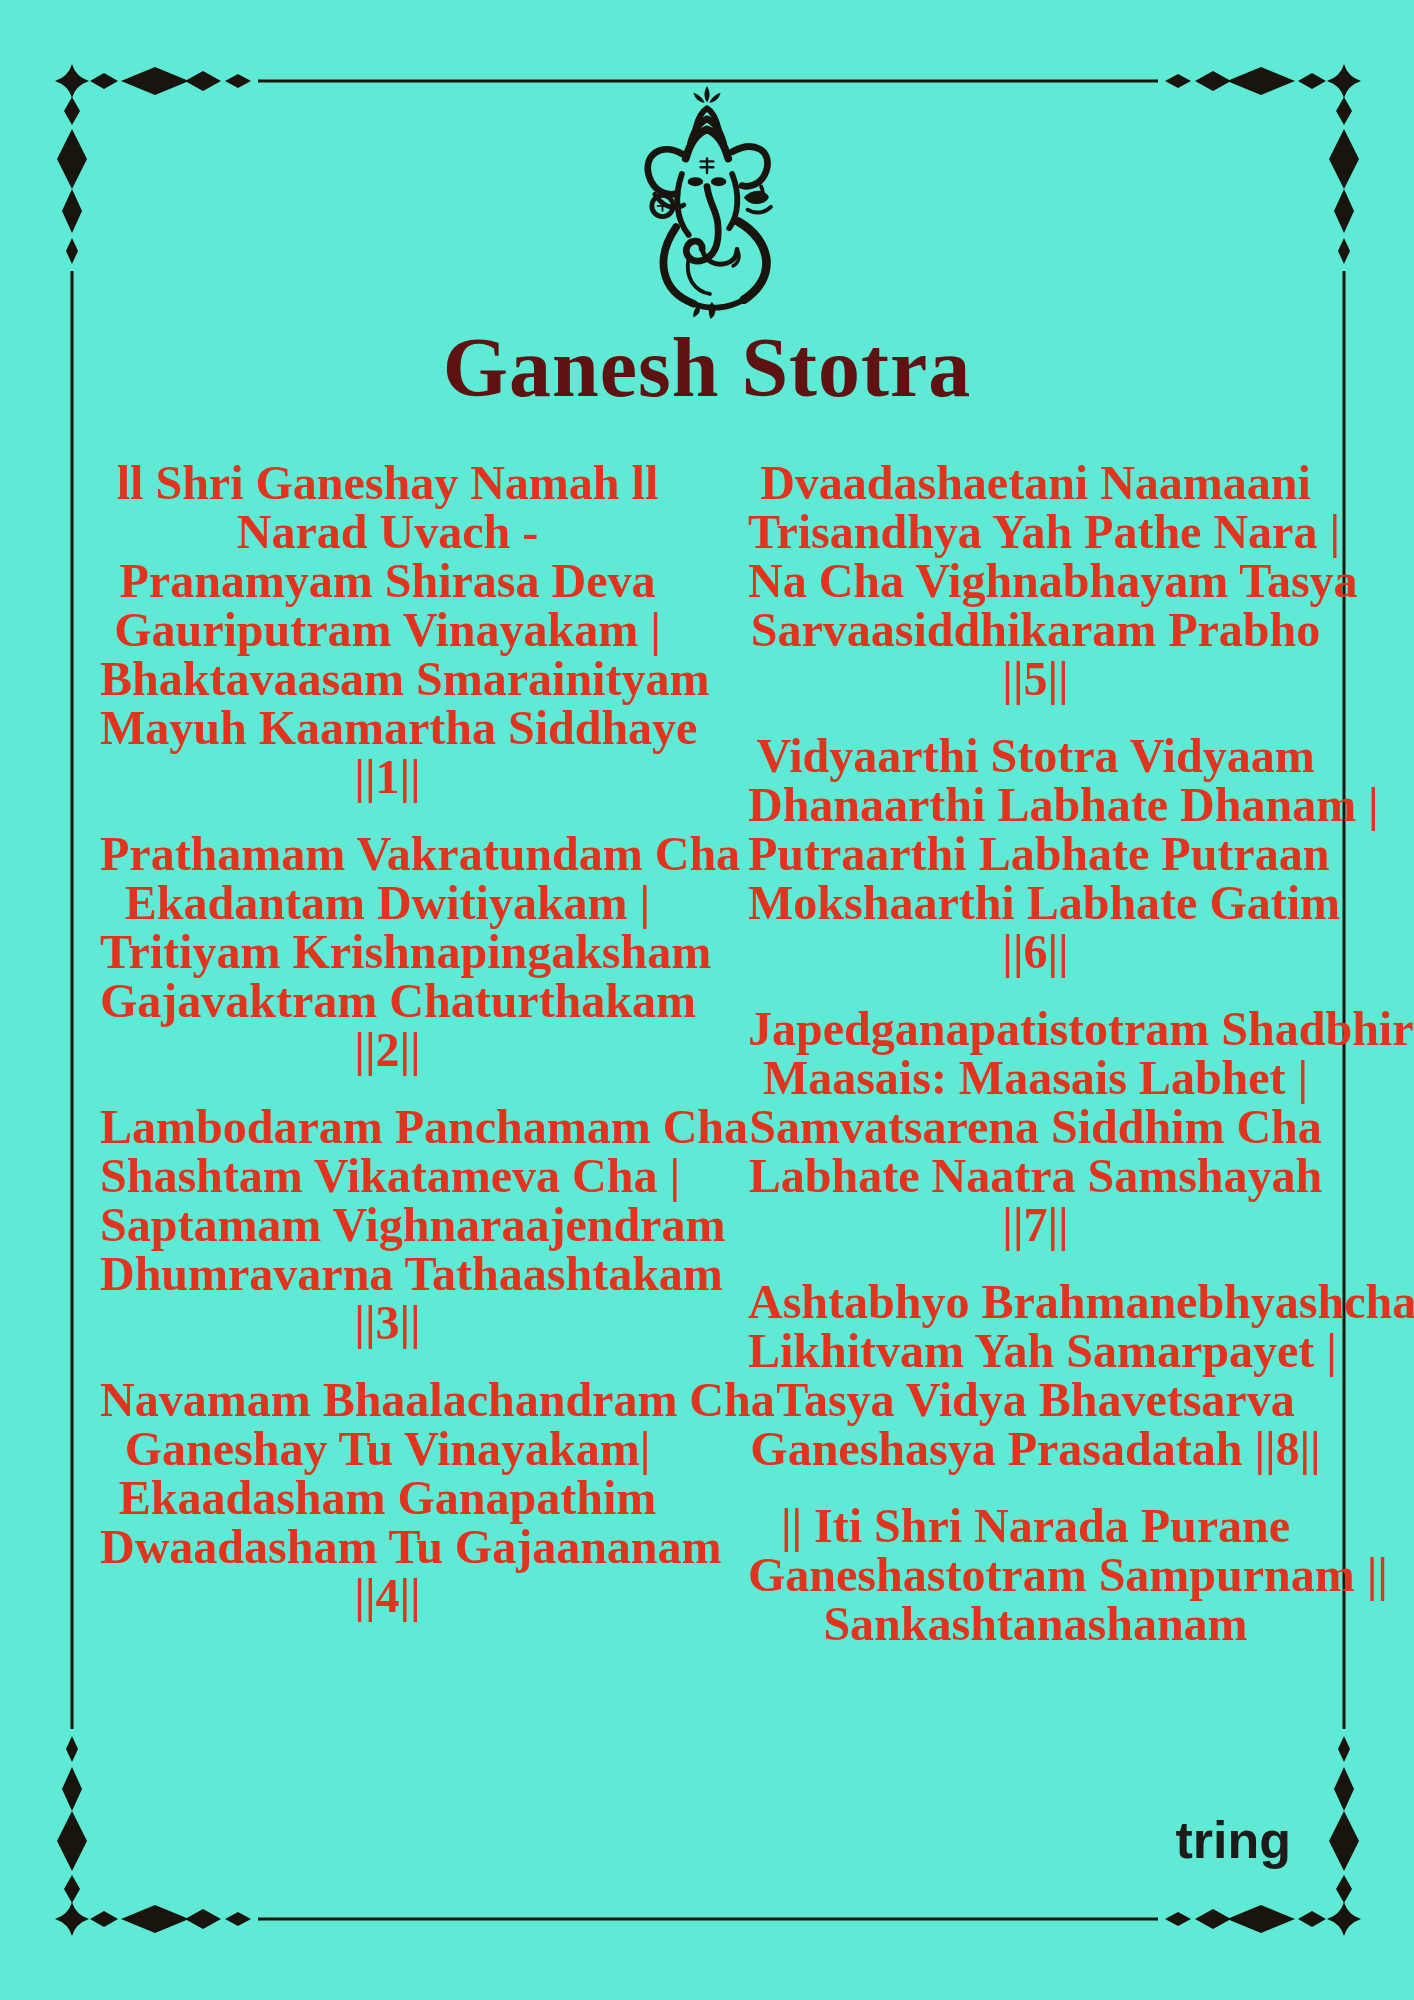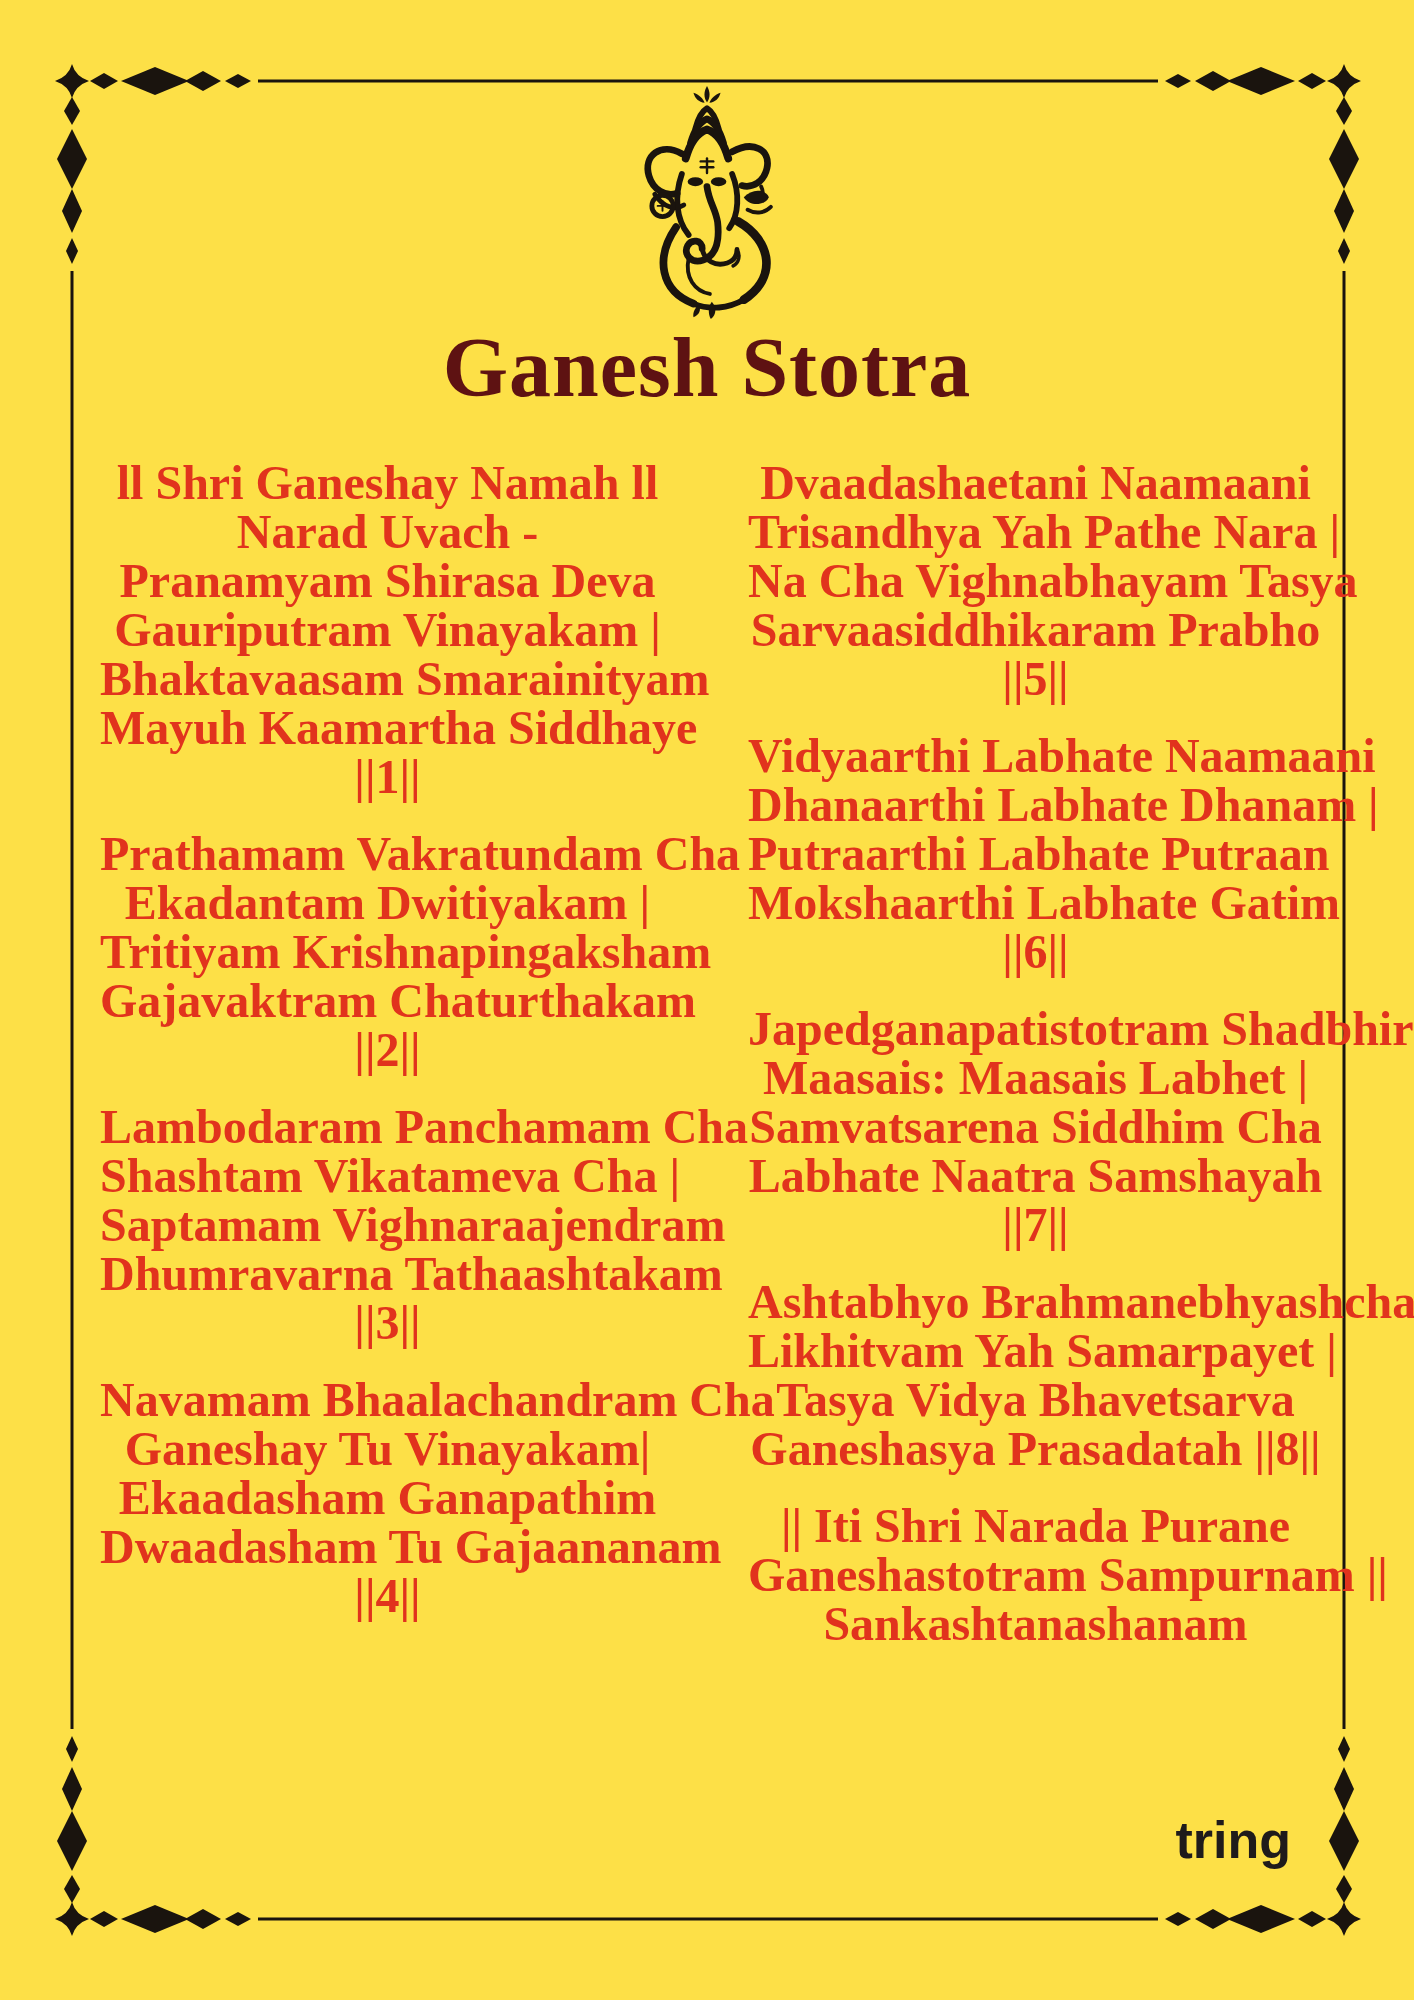--- a/index.html
+++ b/index.html
@@ -1,18 +1,18 @@
 <!DOCTYPE html>
 <html><head>
 <meta charset="utf-8">
 <style>
   html,body{margin:0;padding:0;background:#e8e8e8;}
   .page{
     position:relative;width:1414px;height:2000px;overflow:hidden;
-    background:#fde047;
+    background:#5eead4;
     font-family:"Liberation Serif",serif;
   }
   .frame-svg{position:absolute;left:0;top:0;width:1414px;height:2000px;}
   .logo{position:absolute;left:617px;top:84px;width:180px;height:238px;}
   .page-title{
     position:absolute;left:0;top:326px;width:100%;margin:0;
     text-align:center;font-size:84px;font-weight:700;color:#5E1212;
     letter-spacing:1px;line-height:1.0;
   }
   .col{
@@ -151,21 +151,21 @@
 
   <div class="col col-right">
     <p class="verse">
       <span class="verse-line">Dvaadashaetani Naamaani</span>
       <span class="verse-line">Trisandhya Yah Pathe Nara |</span>
       <span class="verse-line">Na Cha Vighnabhayam Tasya</span>
       <span class="verse-line">Sarvaasiddhikaram Prabho</span>
       <span class="verse-line">||5||</span>
     </p>
     <p class="verse">
-      <span class="verse-line">Vidyaarthi Labhate Naamaani</span>
+      <span class="verse-line">Vidyaarthi Stotra Vidyaam</span>
       <span class="verse-line">Dhanaarthi Labhate Dhanam |</span>
       <span class="verse-line">Putraarthi Labhate Putraan</span>
       <span class="verse-line">Mokshaarthi Labhate Gatim</span>
       <span class="verse-line">||6||</span>
     </p>
     <p class="verse">
       <span class="verse-line">Japedganapatistotram Shadbhir</span>
       <span class="verse-line">Maasais: Maasais Labhet |</span>
       <span class="verse-line">Samvatsarena Siddhim Cha</span>
       <span class="verse-line">Labhate Naatra Samshayah</span>

